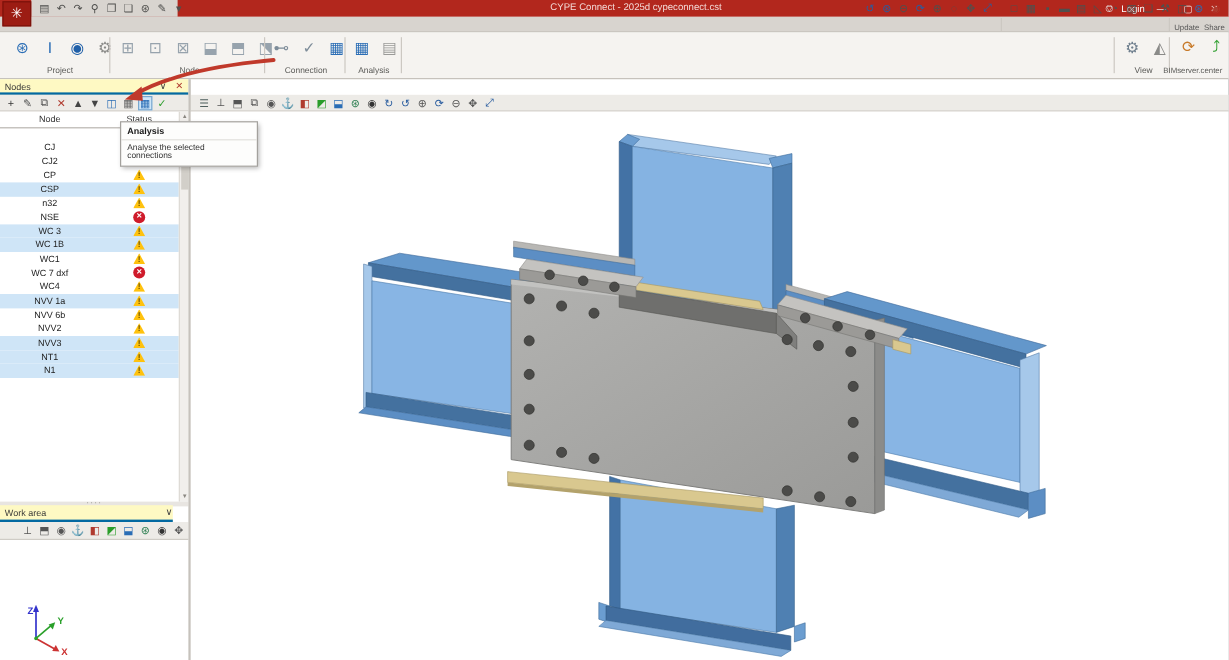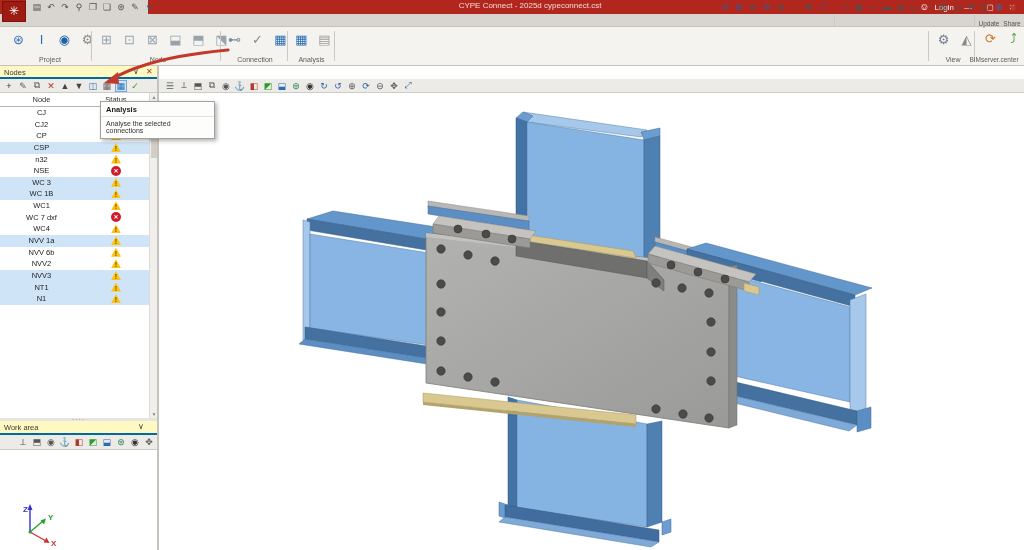--- a/index.html
+++ b/index.html
@@ -40,35 +40,35 @@
   .work-tbar{left:0;top:435px;width:157px;height:15px;padding-left:16px;}
   .icon{display:inline-flex;align-items:center;justify-content:center;width:12px;height:12px;
         font-size:9px;color:#50504e;margin:0 1px;flex:none;}
   .icon.pressed{background:#cfe6f8;border:1px solid #78a7cf;box-sizing:border-box;}
   .vline{left:157px;top:66px;width:2px;height:484px;background:#c6c2bc;}
   
   .ntable{left:0;top:93px;width:157px;height:325px;background:#fff;}
   .thead{position:absolute;left:0;top:0;width:149px;height:13px;border-bottom:1px solid #b8b5b0;font-size:7.5px;color:#333;}
   .thead .c1{position:absolute;left:0;top:2px;width:83px;text-align:center;}
   .thead .c2{position:absolute;left:83px;top:2px;width:66px;text-align:center;}
-  .rows{position:absolute;left:0;top:14px;width:149px;}
+  .rows{position:absolute;left:0;top:24px;width:149px;}
   .trow{position:relative;height:11.65px;font-size:7.5px;color:#222;}
   .trow.sel{background:#cfe5f7;}
   .trow .cname{position:absolute;left:0;top:1px;width:83px;text-align:center;white-space:nowrap;}
   .trow .cstatus{position:absolute;left:83px;top:0;width:66px;height:11px;display:flex;align-items:center;justify-content:center;}
   .st-warning::before{content:"!";display:block;width:10px;height:9px;background:#ffc20e;
       clip-path:polygon(50% 0,100% 100%,0 100%);color:#6b5200;font-size:7px;font-weight:bold;
       text-align:center;line-height:11px;}
   .st-error::before{content:"\2715";display:block;width:10px;height:10px;background:#cf1b2b;border-radius:50%;
       color:#fff;font-size:6px;font-weight:bold;text-align:center;line-height:10px;}
   .vscroll{position:absolute;left:149px;top:0;width:8px;height:325px;background:#f1efec;border-left:1px solid #dedbd6;box-sizing:border-box;}
   .vscroll .arr{position:absolute;left:0;width:8px;text-align:center;font-size:5px;color:#8a8781;}
   .vscroll .thumb{position:absolute;left:1px;top:13px;width:6px;height:52px;background:#d2cfc9;}
   .splitter{left:0;top:418px;width:157px;height:4px;background:#e8e5e1;color:#9a978f;font-size:7px;line-height:3px;text-align:center;letter-spacing:1px;}
-  .work-bar{left:0;top:421px;width:157px;height:14px;}
+  .work-bar{left:0;top:421px;width:144px;height:14px;}
   .work-content{left:0;top:450px;width:157px;height:100px;background:#fff;}
   
   .viewport{left:159px;top:93px;width:865px;height:457px;background:#fff;}
   
   .tooltip{left:100px;top:101px;width:113px;background:#fdfdfc;border:1px solid #a3a19d;
            box-shadow:2px 2px 4px rgba(0,0,0,.3);z-index:40;}
   .tooltip .tt{font-size:7.5px;font-weight:bold;color:#1a1a1a;padding:3px 5px 2px;border-bottom:1px solid #e2e0dc;}
   .tooltip .tb{font-size:7px;color:#333;padding:3px 5px 4px;}
   .overlay{left:0;top:0;width:1024px;height:550px;pointer-events:none;z-index:50;}
   .axis-triad{left:10px;top:498px;width:60px;height:48px;z-index:10;}

